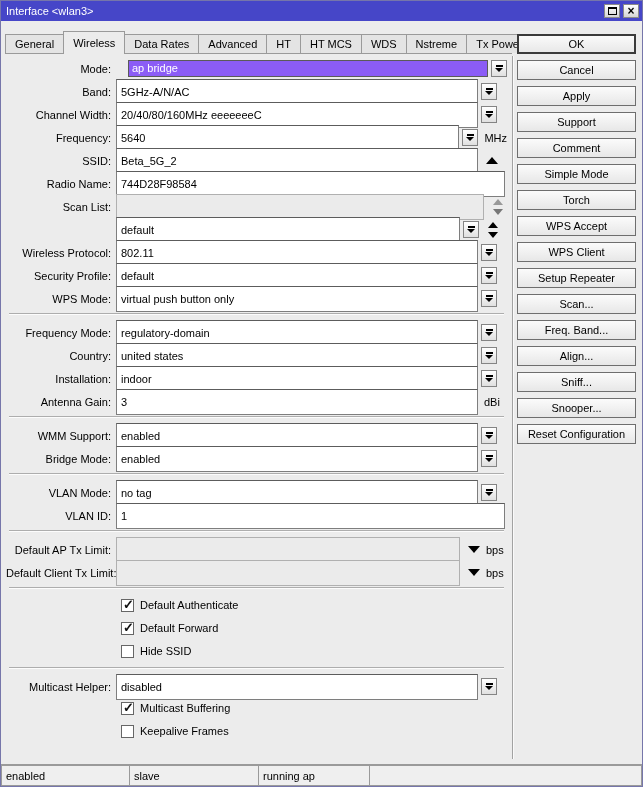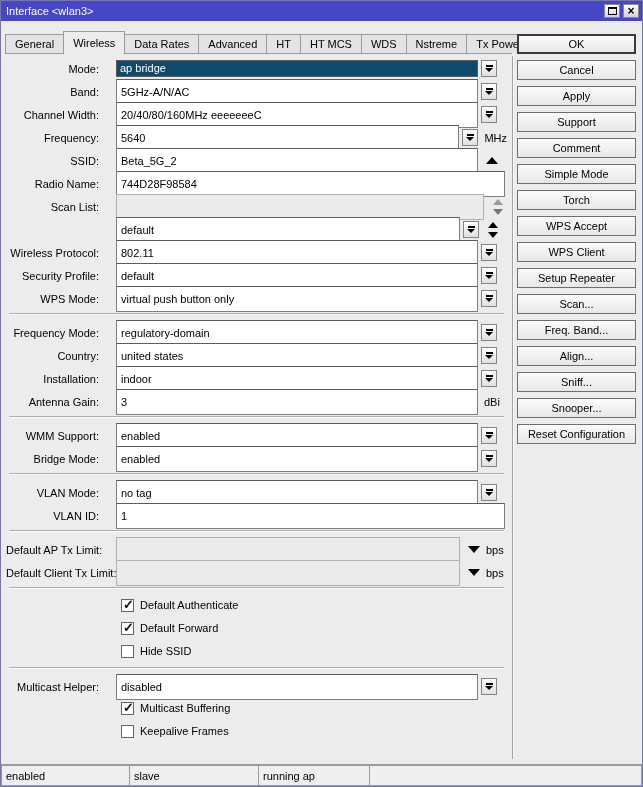--- a/index.html
+++ b/index.html
@@ -16,24 +16,24 @@
 
   
   .tabstrip { display:flex; align-items:flex-end; height:24px; margin:9px 0 0 4px; width:507px; border-bottom:1px solid #9a9a9a; }
   .tab { height:19px; line-height:18px; padding:0 9px; background:#e4e4e4; border:1px solid #9a9a9a; border-bottom:none; cursor:default; white-space:nowrap; }
   .tab + .tab { margin-left:-1px; }
   .tab.active { height:23px; line-height:22px; background:#ececec; position:relative; margin-bottom:-1px; z-index:2; }
 
   
   .form { padding:6px 0 0 5px; width:506px; }
   .row { display:flex; align-items:center; height:17px; margin-bottom:6px; }
-  .row-label { width:110px; text-align:right; padding-right:17px; flex:none; white-space:nowrap; }
+  .row-label { width:110px; text-align:right; padding-right:5px; flex:none; white-space:nowrap; }
   .tbox { height:26px; border:1px solid #7e7e7e; border-top-color:#5c5c5c; background:#fff; padding:0 4px; font:11px "Liberation Sans", sans-serif; color:#000; }
   .tbox.dis { background:#ebebeb; border-color:#b0b0b0; }
-  .selbox { height:17px; border:1px solid #5a5a5a; background:#0c4a6e; color:#fff; padding:1px 3px 0 3px; overflow:hidden; white-space:nowrap; }
+  .selbox { height:17px; border:1px solid #5a5a5a; background:#8b5cf6; color:#fff; padding:1px 3px 0 3px; overflow:hidden; white-space:nowrap;margin-left:12px; }
   .w-combo { width:362px; } .w-wide { width:389px; } .w-freq { width:344px; } .w-scan { width:368px; }
 
   .dd { width:16px; height:17px; border:1px solid #848484; background:linear-gradient(#ffffff,#e0e0e0); margin-left:3px; display:flex; flex-direction:column; align-items:center; justify-content:center; cursor:default; flex:none; }
   .dd .bar { width:7px; height:2px; background:#000; margin-bottom:1px; }
   .dd .tri { width:0; height:0; border-left:4px solid transparent; border-right:4px solid transparent; border-top:4px solid #000; }
 
   .up-arrow { width:0; height:0; border-left:6px solid transparent; border-right:6px solid transparent; border-bottom:7px solid #000; margin-left:8px; }
   .down-arrow { width:0; height:0; border-left:6px solid transparent; border-right:6px solid transparent; border-top:7px solid #000; margin-left:8px; }
   .spin { display:flex; flex-direction:column; gap:4px; margin-left:9px; cursor:default; }
   .spin i { display:block; width:0; height:0; border-left:5px solid transparent; border-right:5px solid transparent; }

